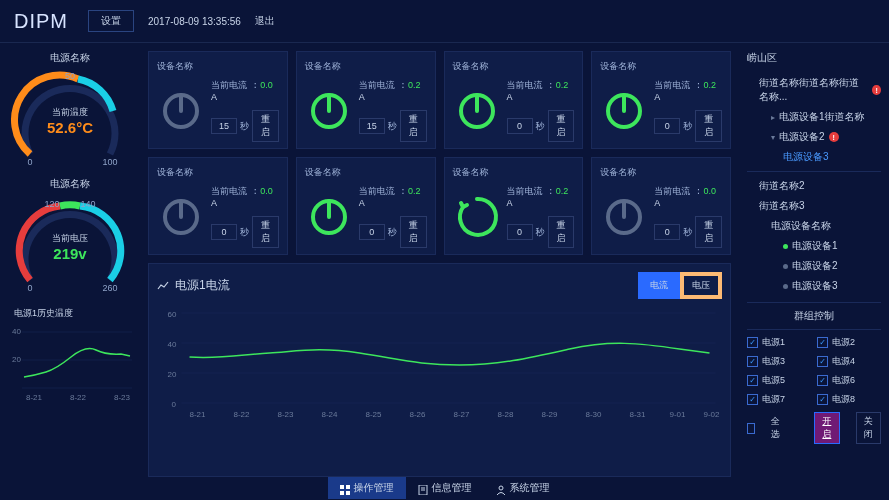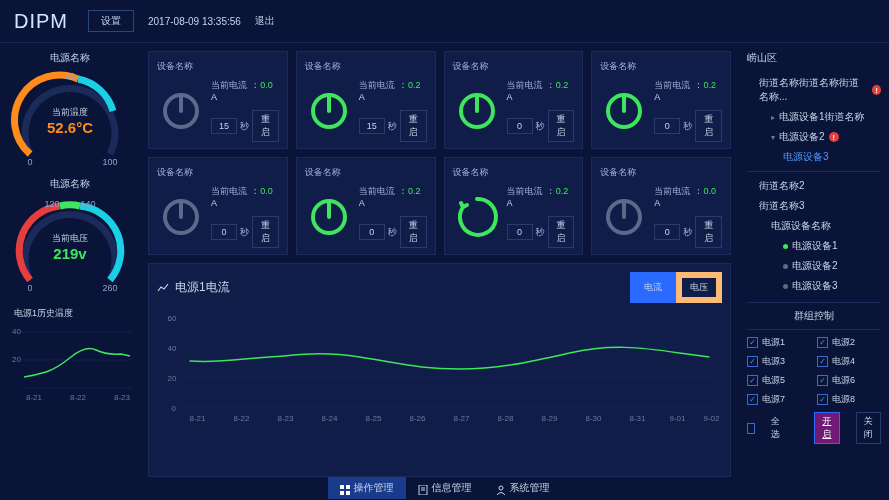--- a/index.html
+++ b/index.html
@@ -76,21 +76,21 @@
   .chart-card {
     background: #0f1d48;
     border: 1px solid #1a2a5a;
     padding: 8px;
     flex: 1;
     position: relative;
   }
   .chart-header { display: flex; align-items: center; justify-content: space-between; margin-bottom: 4px; }
   .chart-title-row { display: flex; align-items: center; gap: 6px; font-size: 12px; }
   .chart-toggle { display: flex; }
-  .toggle-btn { padding: 3px 8px; font-size: 9px; border: 6px solid #fdba74; background: transparent; color: #c8d4e8; cursor: pointer; }
+  .toggle-btn { padding: 3px 8px; font-size: 9px; border: 4px solid #fdba74; background: transparent; color: #c8d4e8; cursor: pointer; }
   .toggle-btn.active { background: #2a6aff; border-color: #2a6aff; }
   .right-col {
     width: 150px;
     padding: 8px;
     font-size: 10px;
   }
   .region-title { font-size: 10px; margin-bottom: 8px; }
   .tree-item { padding: 3px 0 3px 6px; display: flex; align-items: center; gap: 4px; cursor: pointer; }
   .tree-item.lv1 { padding-left: 12px; }
   .tree-item.lv2 { padding-left: 24px; }

